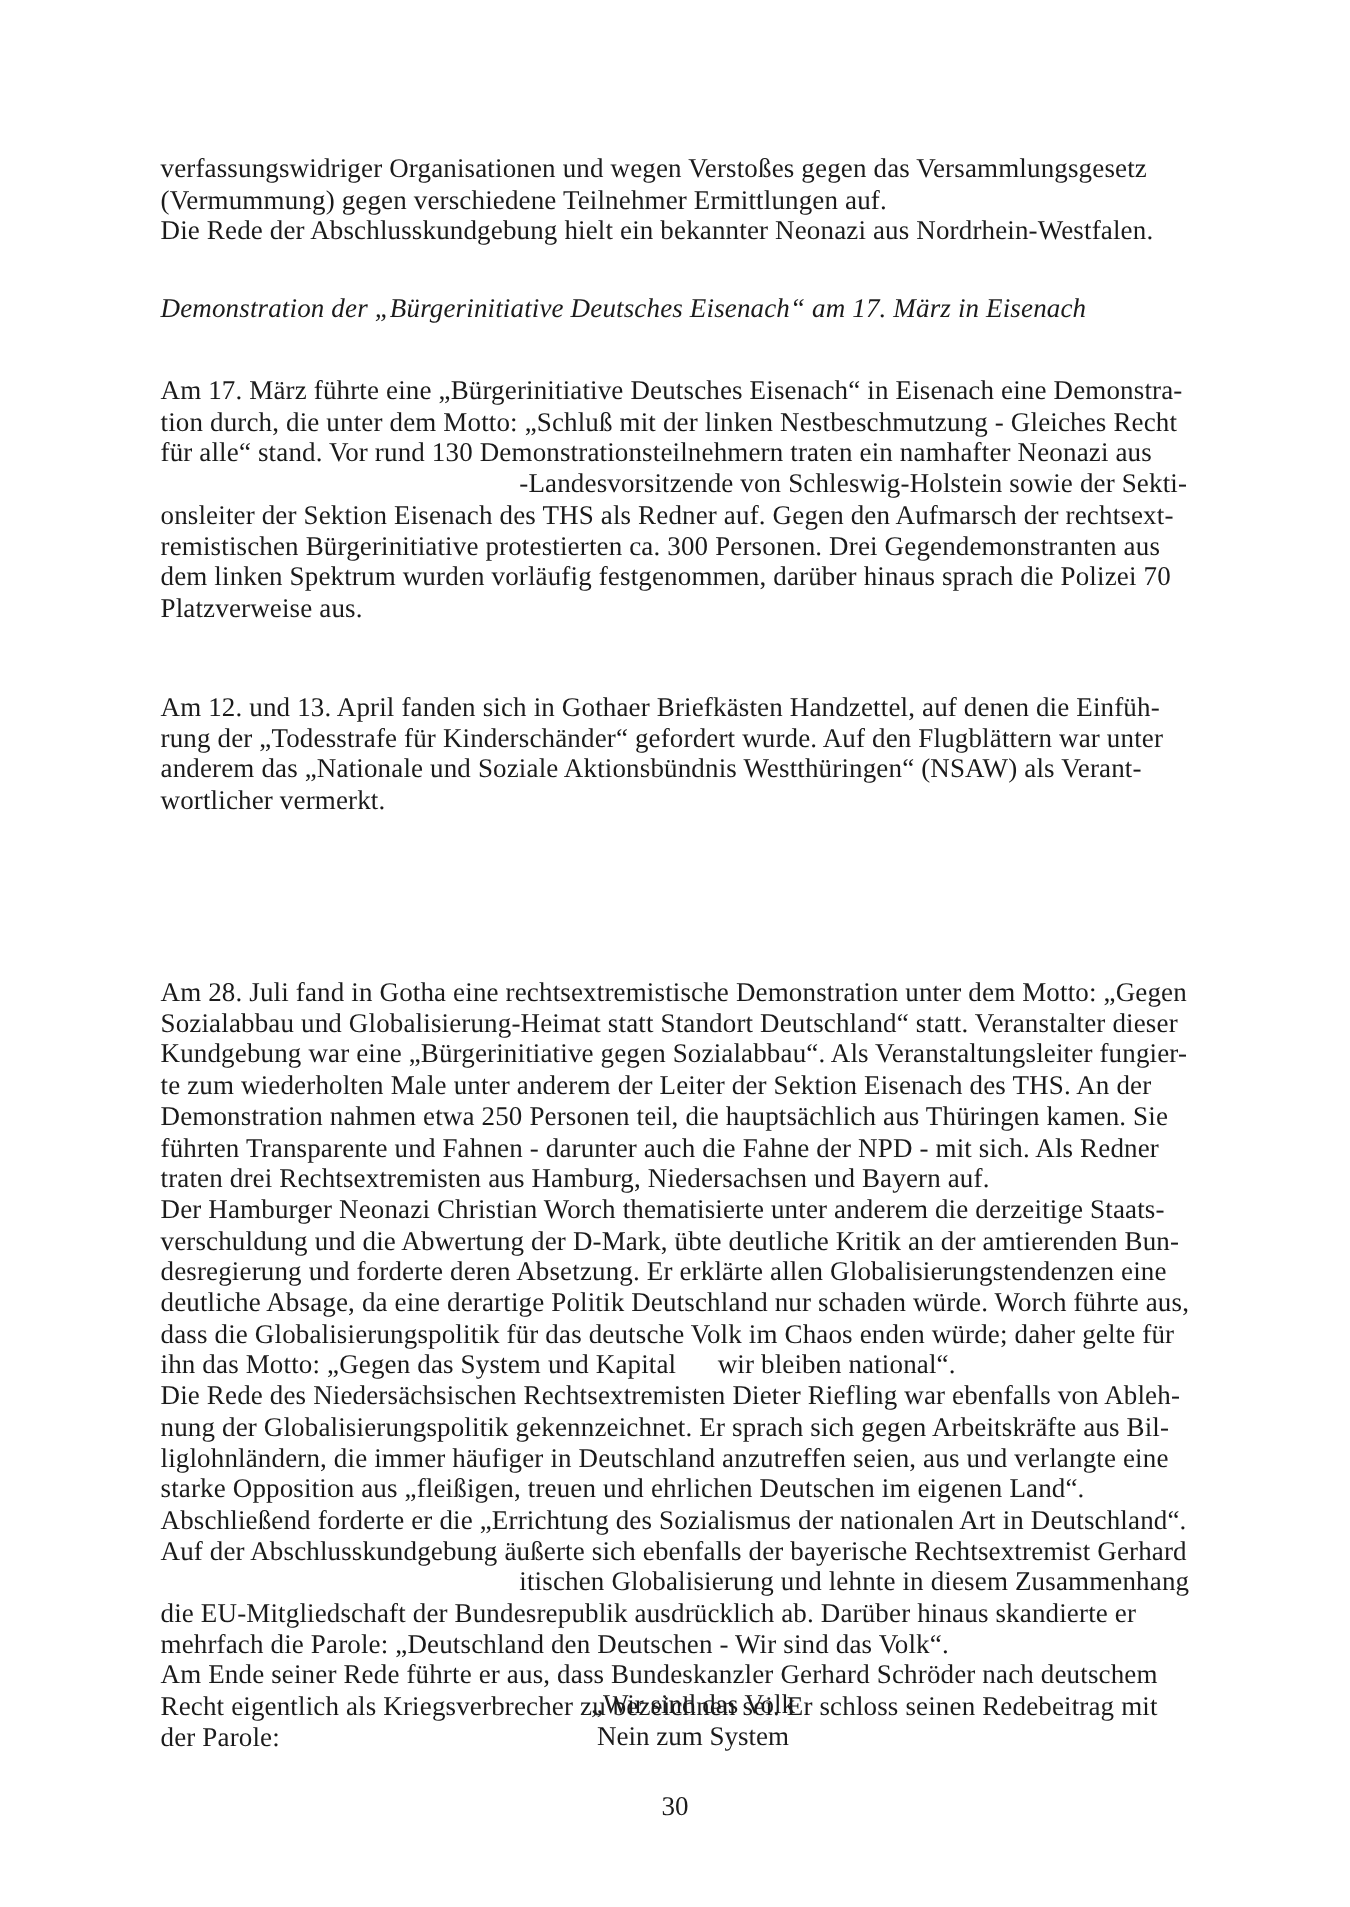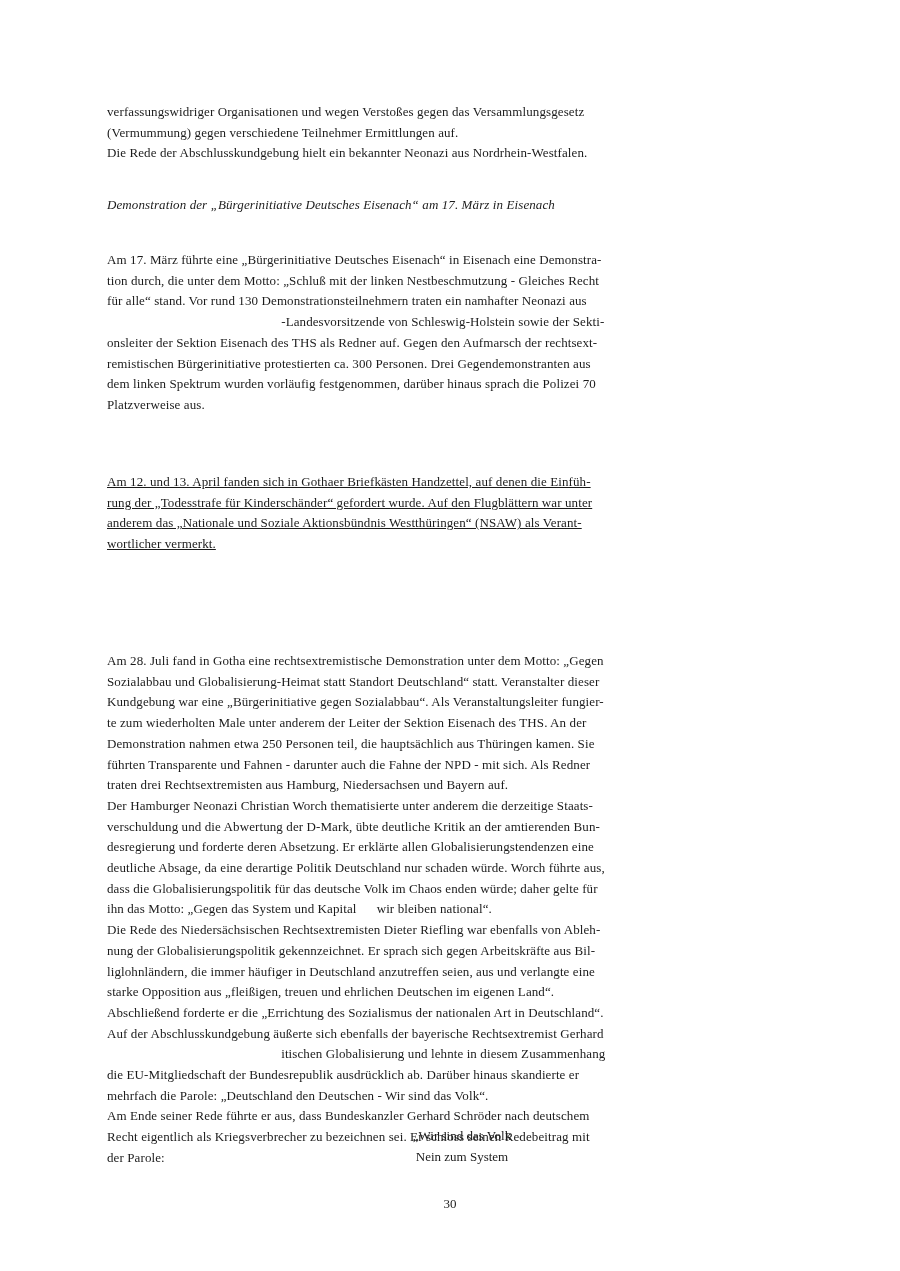--- a/index.html
+++ b/index.html
@@ -6,21 +6,21 @@
     margin: 0;
     padding: 0;
     background: #ffffff;
   }
   .page {
     position: relative;
     width: 900px;
     height: 1271px;
     background: #ffffff;
     font-family: "Liberation Serif", serif;
-    font-size: 13px;
+    font-size: 18px;
     line-height: 20.7px;
     color: #1b1b1b;
     overflow: hidden;
   }
   .tb {
     position: absolute;
     left: 107px;
     width: 745px;
     white-space: pre;
     letter-spacing: 0.1px;
@@ -32,21 +32,21 @@
     position: absolute;
     left: 0;
     width: 900px;
     text-align: center;
     white-space: pre;
   }
   .intro   { top: 102px; }
   .hd1     { top: 195px; }
   .para1   { top: 230px; margin-top: 20px; }
   .hd2     { top: 419px; }
-  .para2   { top: 472px; text-decoration: underline; }
+  .para2   { top: 461px; }
   .hd3     { top: 564px; }
   .para3   { top: 606px; margin-top: 45px; }
   .quote   { top: 1126px; margin-left: 12px; }
   .pageno  { top: 1194px; }
 </style>
 </head>
 <body>
 
 <div class="page">
 

